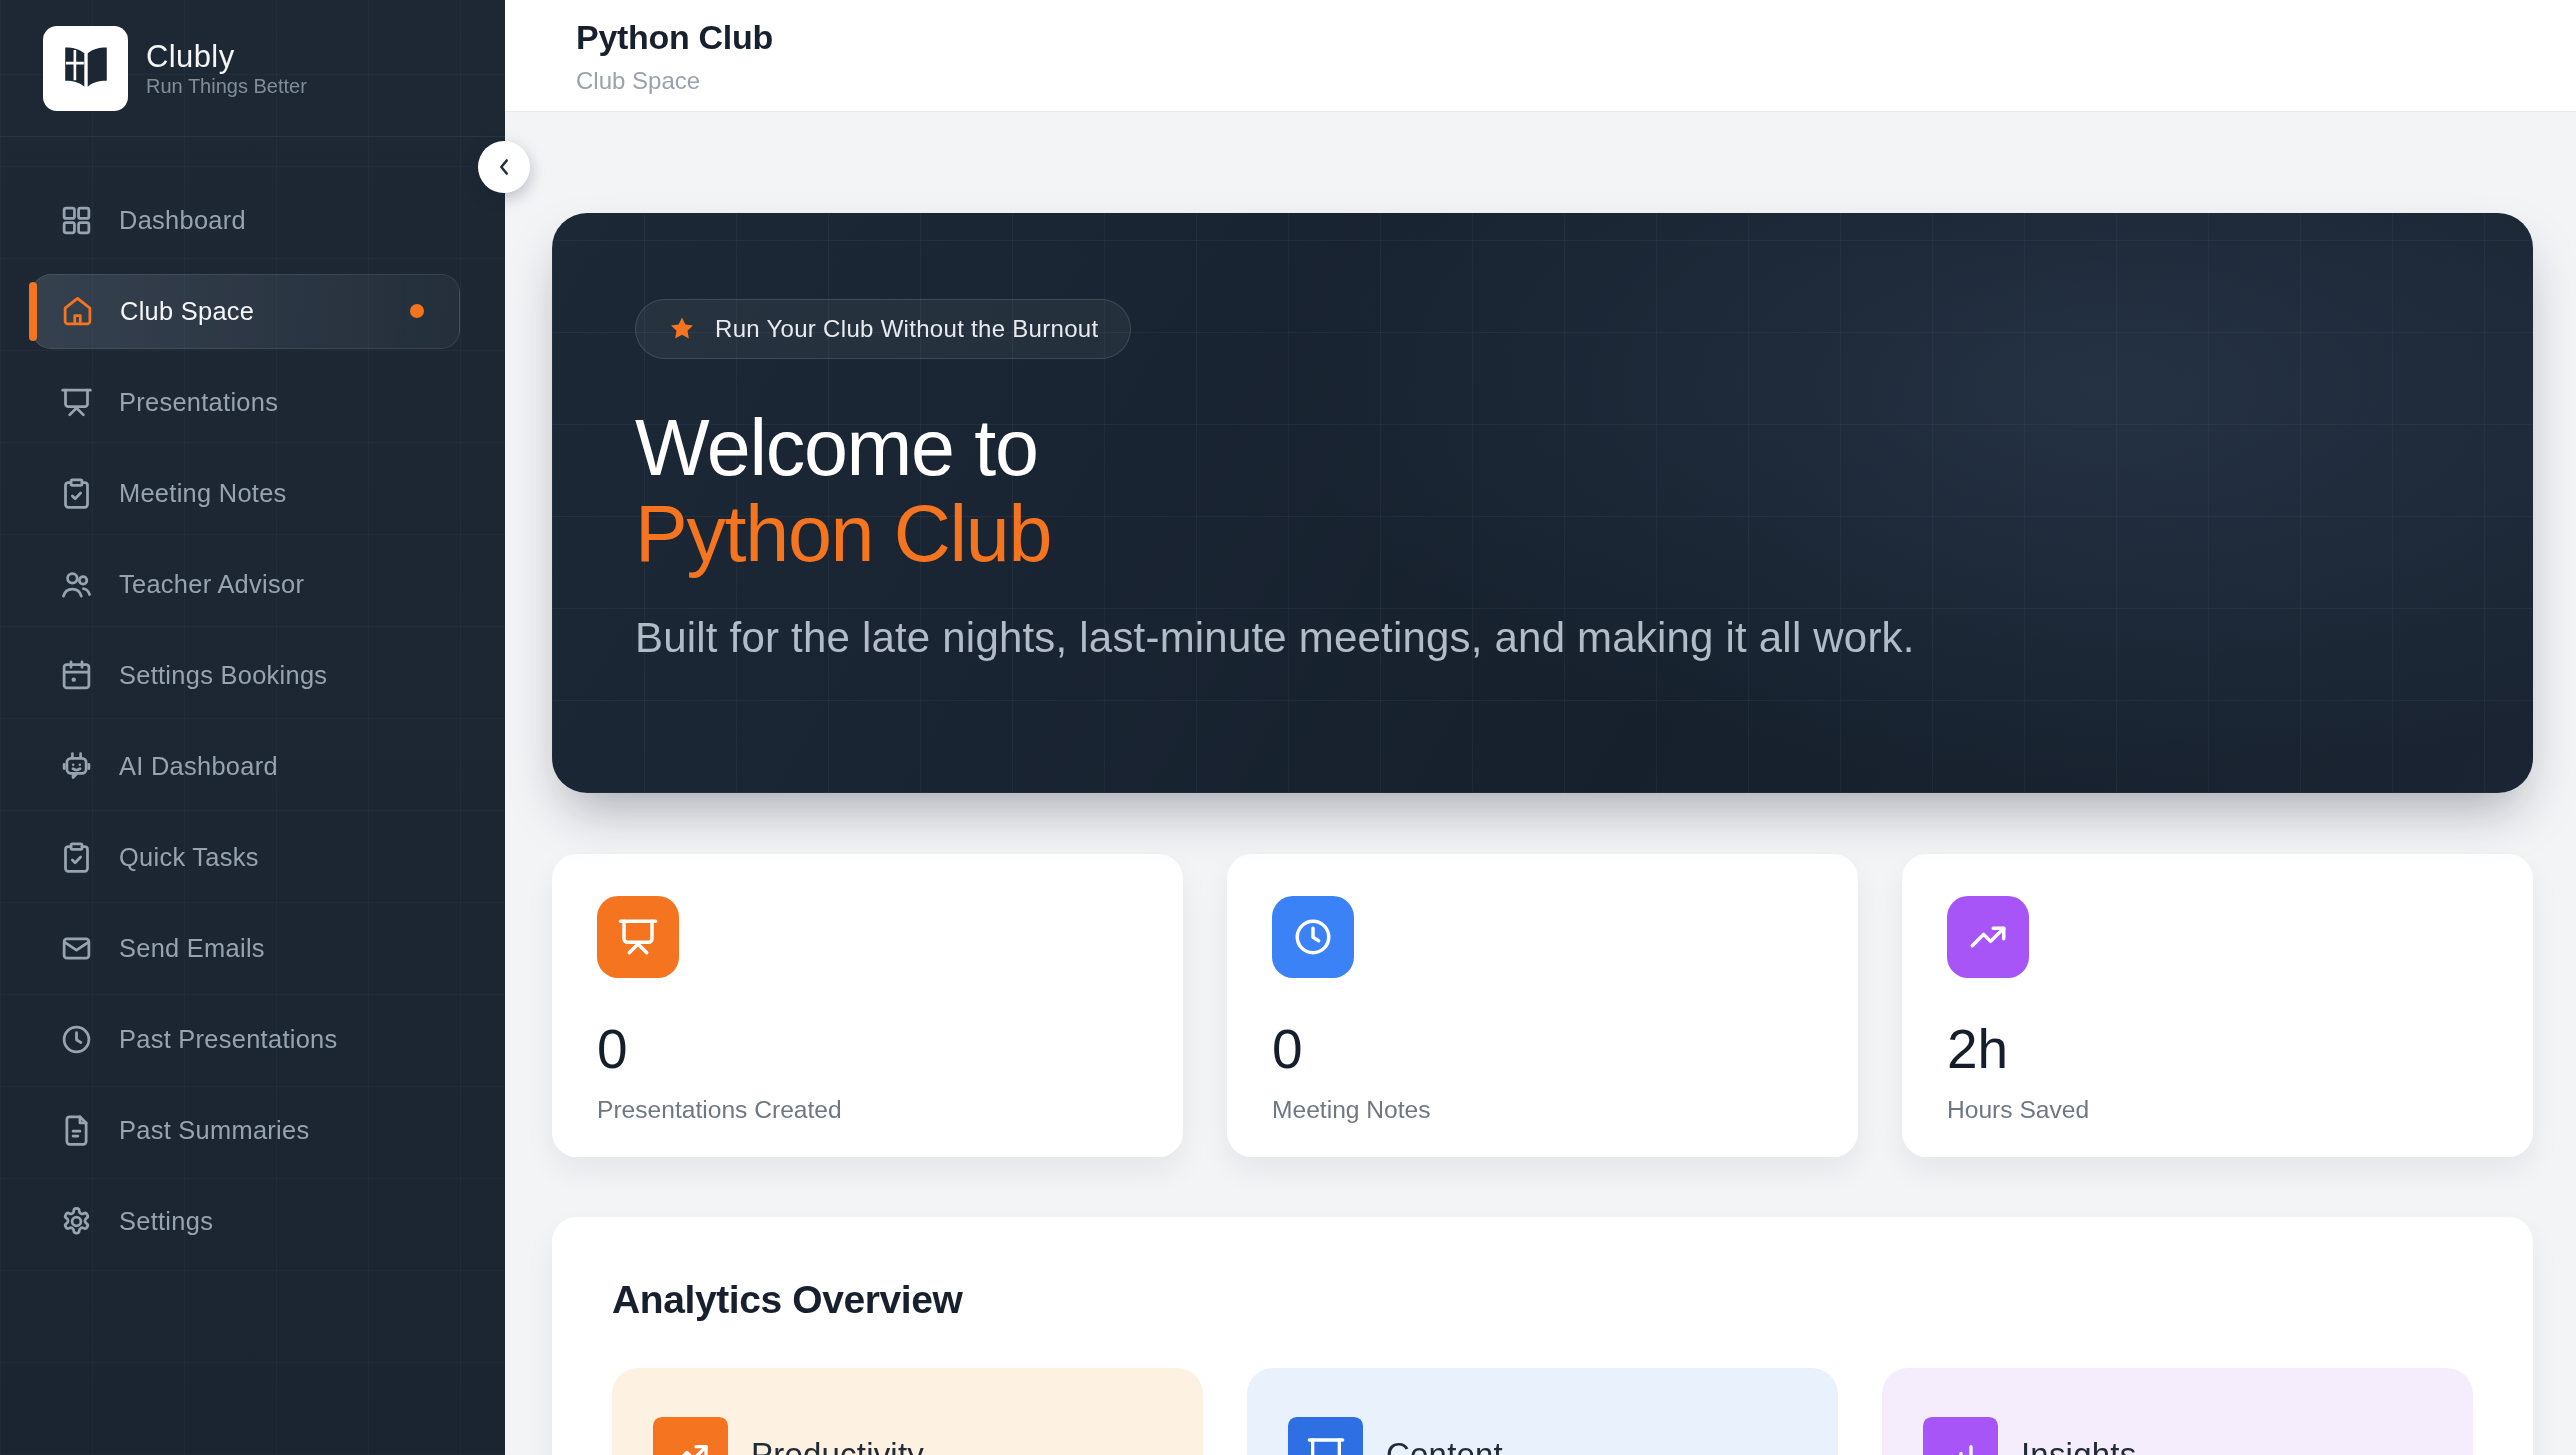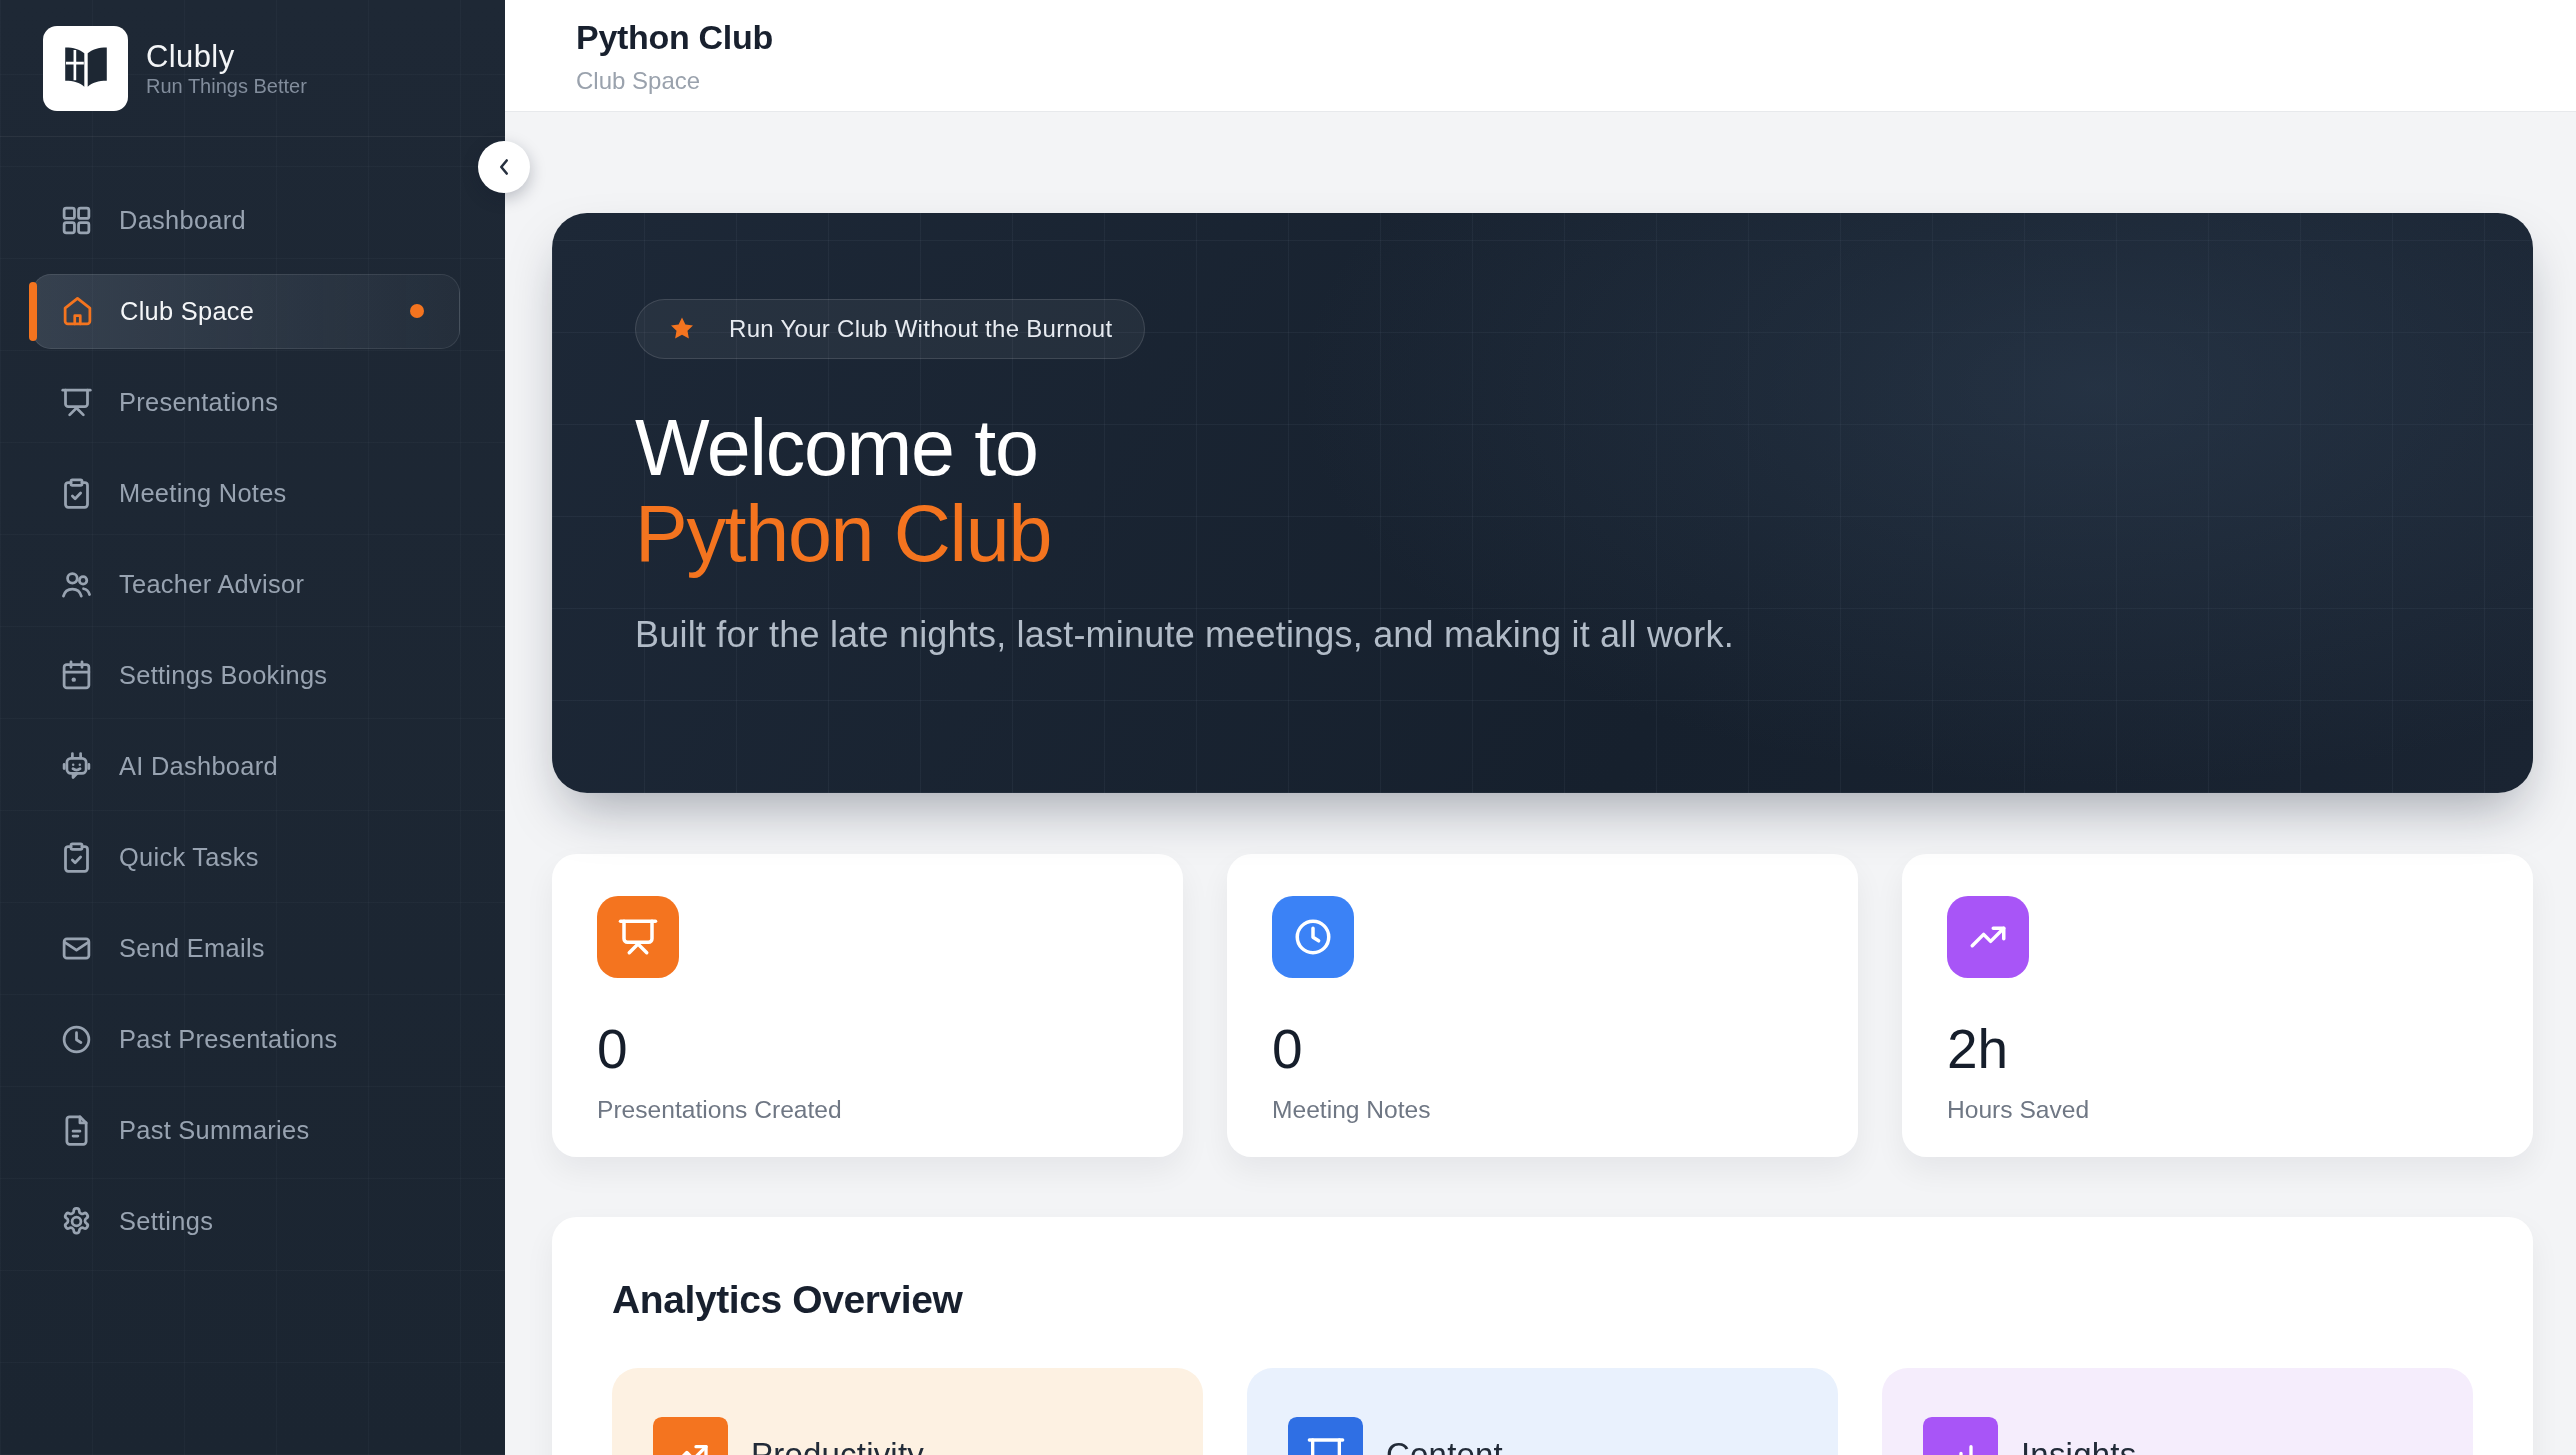--- a/index.html
+++ b/index.html
@@ -53,28 +53,28 @@
   .main { position:absolute; left:505px; top:112px; width:2071px; height:1343px; padding:101px 43px 0 47px; }
 
   .hero { position:relative; height:580px; border-radius:35px; overflow:hidden;
     background:
       radial-gradient(1228px 614px at 78% 30%, rgba(62,82,106,0.35), transparent 65%),
       repeating-linear-gradient(0deg, rgba(148,163,184,0.07) 0 0.9px, transparent 0.9px 92px),
       repeating-linear-gradient(90deg, rgba(148,163,184,0.07) 0 0.9px, transparent 0.9px 92px),
       linear-gradient(120deg,#1d2837 0%,#16202d 60%,#1a2432 100%);
     box-shadow:0 26px 53px -13px rgba(15,23,42,0.35);
     padding:86px 0 0 83px; }
-  .hero-badge { display:inline-flex; align-items:center; gap:33px; height:60px; padding:0 32px;
+  .hero-badge { display:inline-flex; align-items:center; gap:19px; height:60px; padding:0 32px;
     border-radius:876px; background:rgba(255,255,255,0.05); border:0.9px solid rgba(255,255,255,0.12); }
   .hero-badge svg { width:28px; height:28px; color:#f4741f; }
   .hero-badge-label { font-size:24px; color:#e7ebf1; letter-spacing:0.3px; }
   .hero-title { margin-top:46px; font-size:79px; line-height:1.09; font-weight:500;
     color:#ffffff; letter-spacing:-1.3px; }
   .hero-title .accent { color:#f4741f; }
-  .hero-subtitle { margin-top:37px; font-size:36px; color:#b2bcc8; letter-spacing:0.2px; }
+  .hero-subtitle { margin-top:37px; font-size:42px; color:#b2bcc8; letter-spacing:0.2px; }
 
   .stats { display:flex; gap:44px; margin-top:61px; }
   .stat-card { flex:1; height:303px; background:#ffffff; border-radius:24.6px; padding:42px 0 0 45px;
     box-shadow:0 14px 31px rgba(15,23,42,0.06); }
   .stat-iconbox { width:82px; height:82px; border-radius:21px; display:flex;
     align-items:center; justify-content:center; color:#ffffff; }
   .stat-iconbox svg { width:42px; height:42px; }
   .stat-value { margin-top:39px; font-size:55px; font-weight:500; color:#161e2b; }
   .stat-label { margin-top:15px; font-size:24.6px; color:#6f7784; }
 

